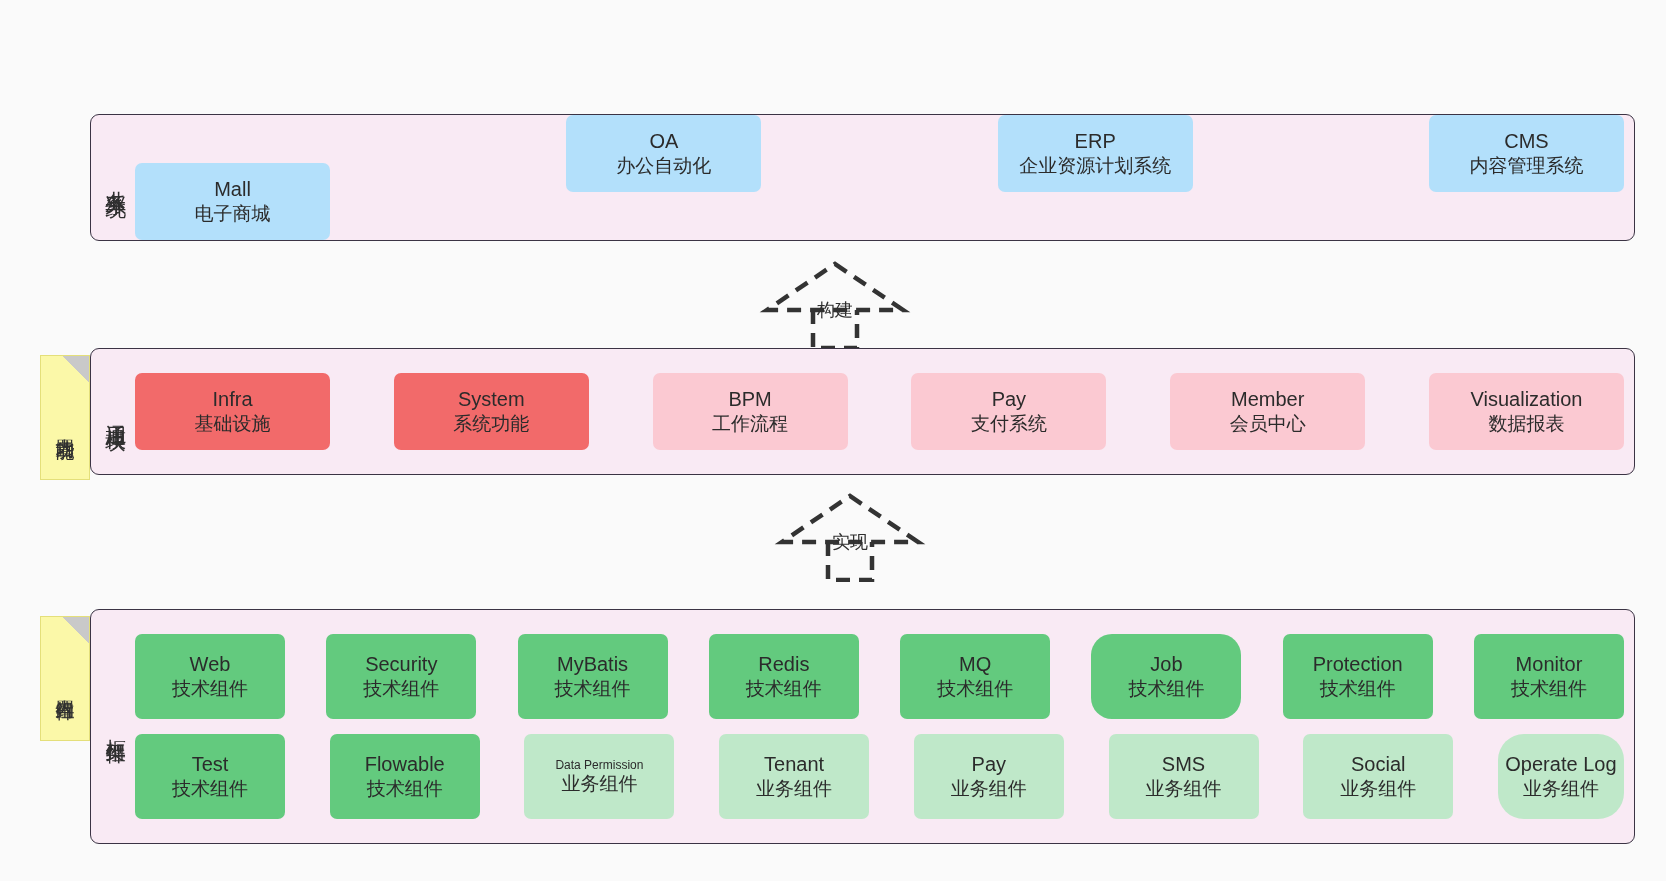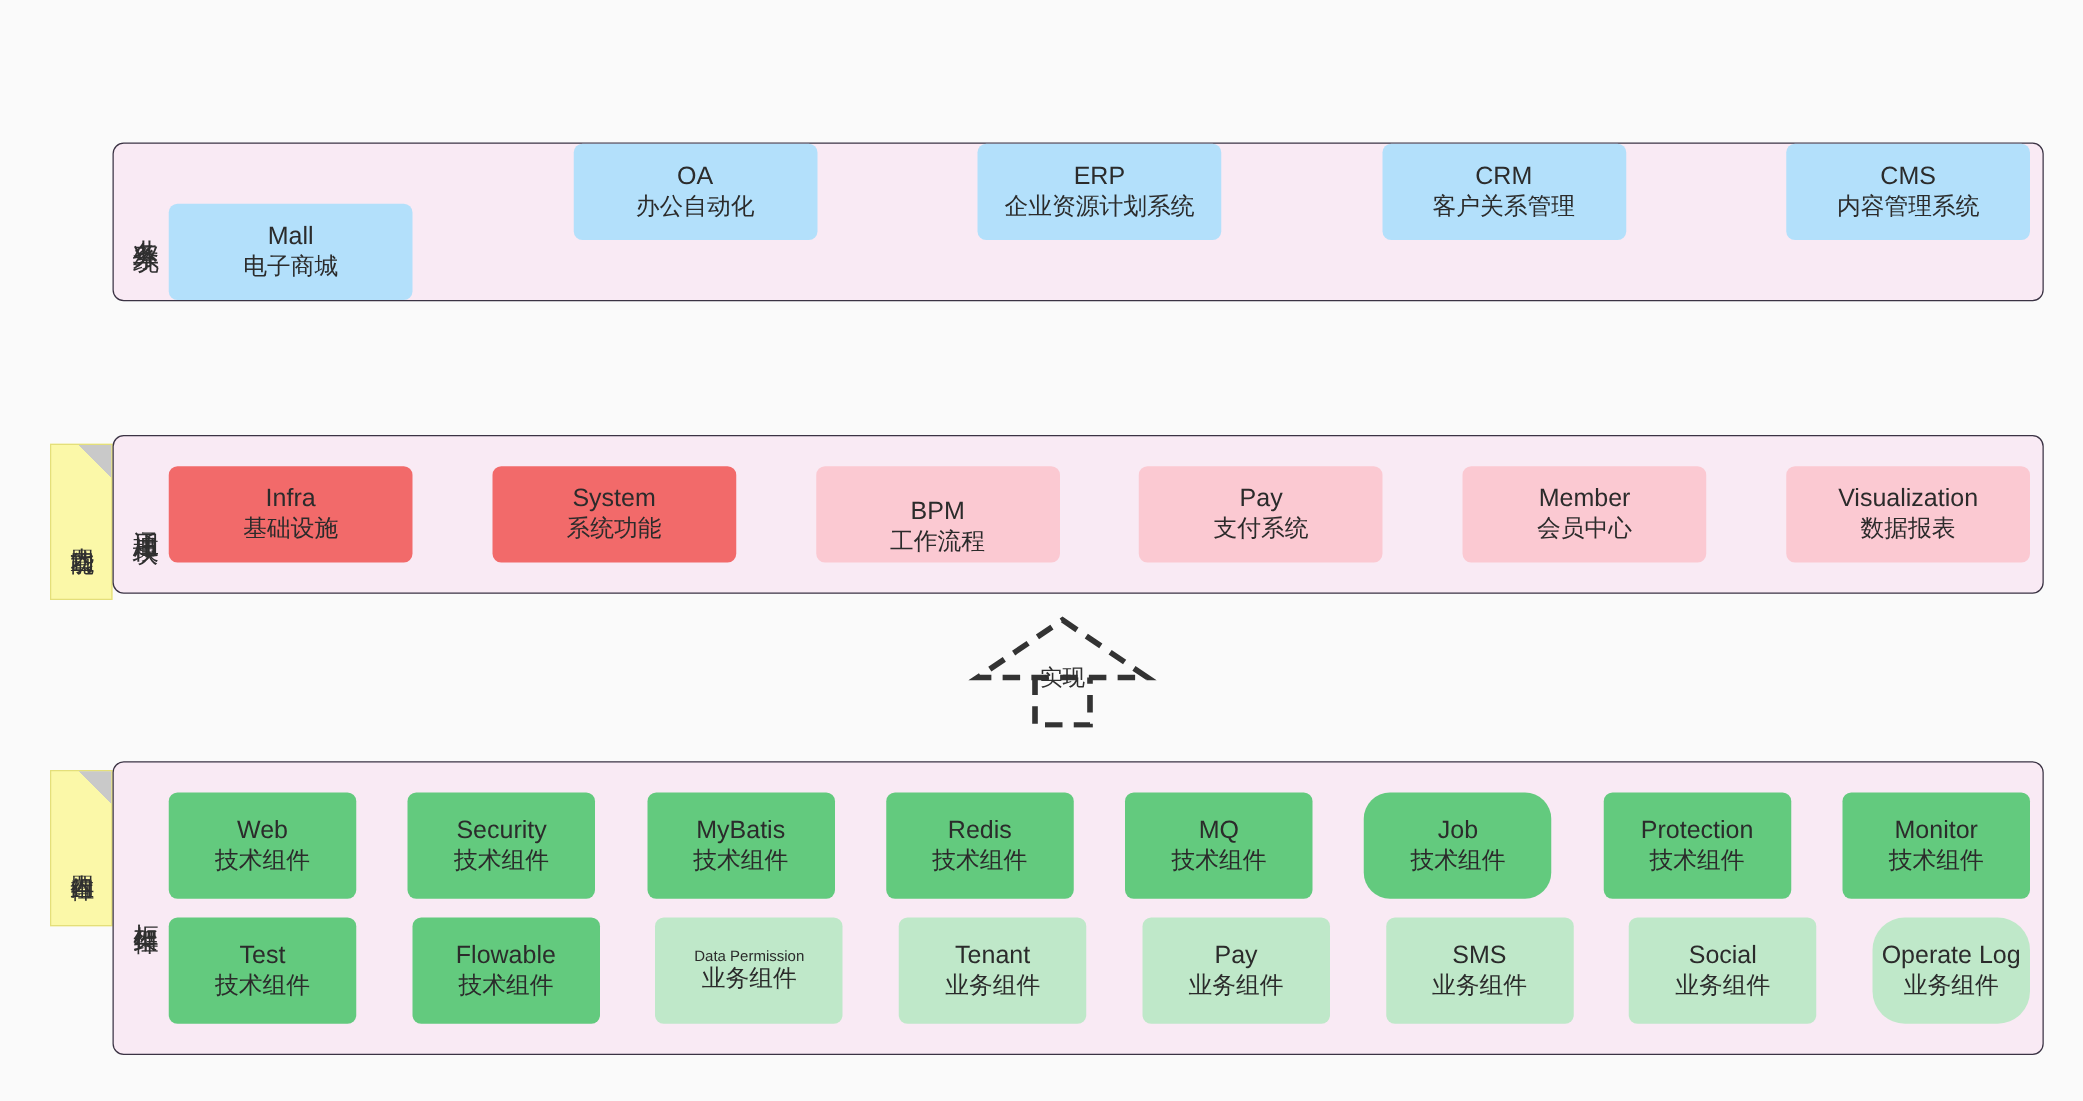--- a/index.html
+++ b/index.html
@@ -124,50 +124,53 @@
         </div>
         <div class="card" style="width:195px;height:77px;background:#b3e0fb;">
           <span class="en">OA</span>
           <span class="cn">办公自动化</span>
         </div>
         <div class="card" style="width:195px;height:77px;background:#b3e0fb;">
           <span class="en">ERP</span>
           <span class="cn">企业资源计划系统</span>
         </div>
         <div class="card" style="width:195px;height:77px;background:#b3e0fb;">
-          <span class="en">CRM</span>
-          <span class="cn">客户关系管理</span>
-        </div>
-        <div class="card" style="width:195px;height:77px;background:#b3e0fb;">
           <span class="en">CMS</span>
           <span class="cn">内容管理系统</span>
         </div>
       </div>
     </div>
   </div>
 
+  <div class="arrow" style="left:755px; top:258px; width:160px; height:92px;">
+    <svg width="160" height="92" viewBox="0 0 160 92">
+      <path d="M 80 6 L 148 52 L 12 52 Z" fill="none" stroke="#333333" stroke-width="4.5" stroke-dasharray="14 9" stroke-linecap="butt" stroke-linejoin="miter"></path>
+      <path d="M 58 52 L 58 90 L 102 90 L 102 52" fill="none" stroke="#333333" stroke-width="4.5" stroke-dasharray="14 9" stroke-linecap="butt"></path>
+    </svg>
+    <span class="arrow-label" style="left:62px; top:40px;">构建</span>
+  </div>
 
   <div class="note" style="left:40px; top:355px; width:50px; height:125px;">
     <div class="note-fold"></div>
     <div class="note-text">内置功能</div>
   </div>
 
   <div class="layer" style="left:90px; top:348px; width:1545px; height:127px;">
     <div class="layer-title">通用模块</div>
     <div class="cards">
       <div class="card-row">
         <div class="card" style="width:195px;height:77px;background:#f26a6a;">
           <span class="en">Infra</span>
           <span class="cn">基础设施</span>
         </div>
         <div class="card" style="width:195px;height:77px;background:#f26a6a;">
           <span class="en">System</span>
           <span class="cn">系统功能</span>
         </div>
-        <div class="card" style="width:195px;height:77px;background:#fbc9d2;justify-content:flex-end;">
+        <div class="card" style="width:195px;height:77px;background:#fbc9d2;">
           <span class="en">BPM</span>
           <span class="cn">工作流程</span>
         </div>
         <div class="card" style="width:195px;height:77px;background:#fbc9d2;">
           <span class="en">Pay</span>
           <span class="cn">支付系统</span>
         </div>
         <div class="card" style="width:195px;height:77px;background:#fbc9d2;">
           <span class="en">Member</span>
           <span class="cn">会员中心</span>

